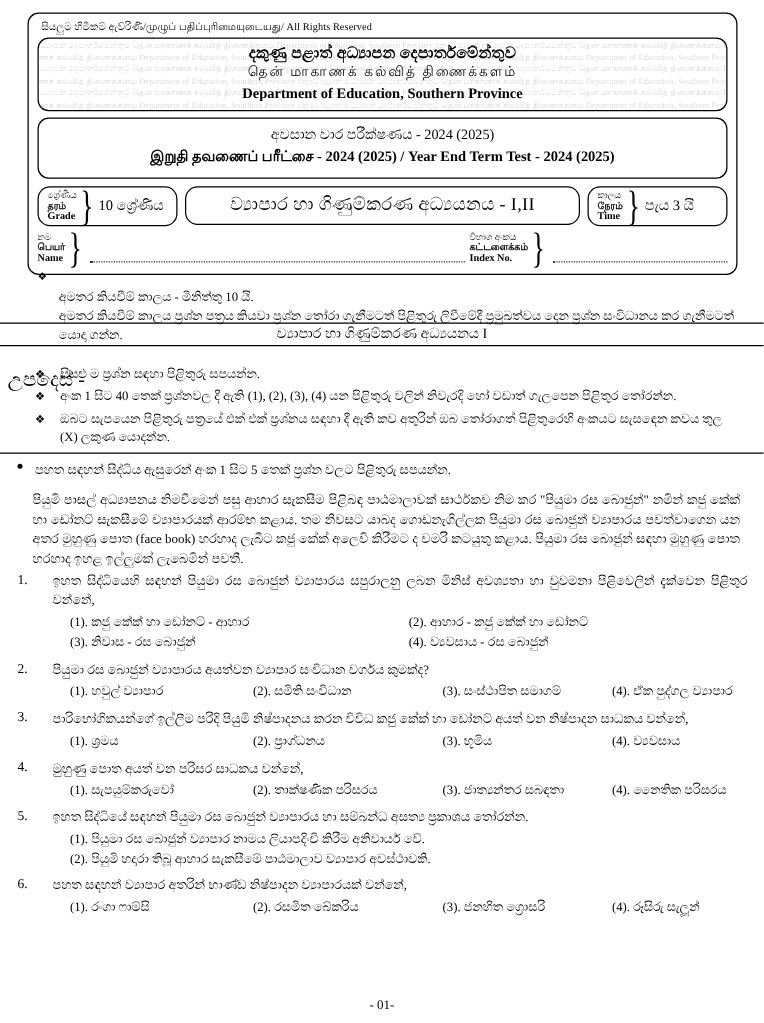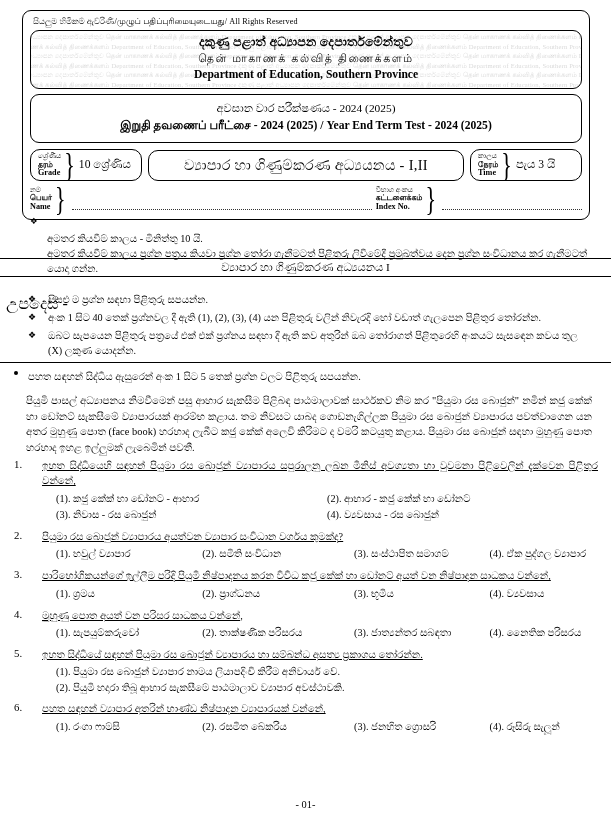--- a/index.html
+++ b/index.html
@@ -103,21 +103,21 @@
   .exam-ta-en {
     font-size: 11.6px;
     line-height: 18px;
     font-weight: bold;
   }
   .exam-ta-en .ta { font-weight: bold; }
 
   
   .meta-row {
     display: flex;
-    align-items: flex-end;
+    align-items: flex-start;
     justify-content: space-between;
     margin-top: 6px;
     gap: 6px;
   }
   .pill {
     border: 1.2px solid #000;
     border-radius: 10px;
     display: flex;
     align-items: center;
     box-sizing: border-box;
@@ -278,21 +278,20 @@
     left: 0;
     top: 0;
     width: 20px;
     text-align: left;
     font-size: 10.8px;
   }
   .q-text {
     padding-left: 28px;
     line-height: 15.4px;
     text-align: justify;
-    text-decoration: underline;
   }
   .opts {
     padding-left: 42px;
     margin-top: 2px;
   }
   .opts-grid {
     display: flex;
     flex-wrap: wrap;
   }
   .opts-grid.two-col .opt { width: 50%; line-height: 16px; }

